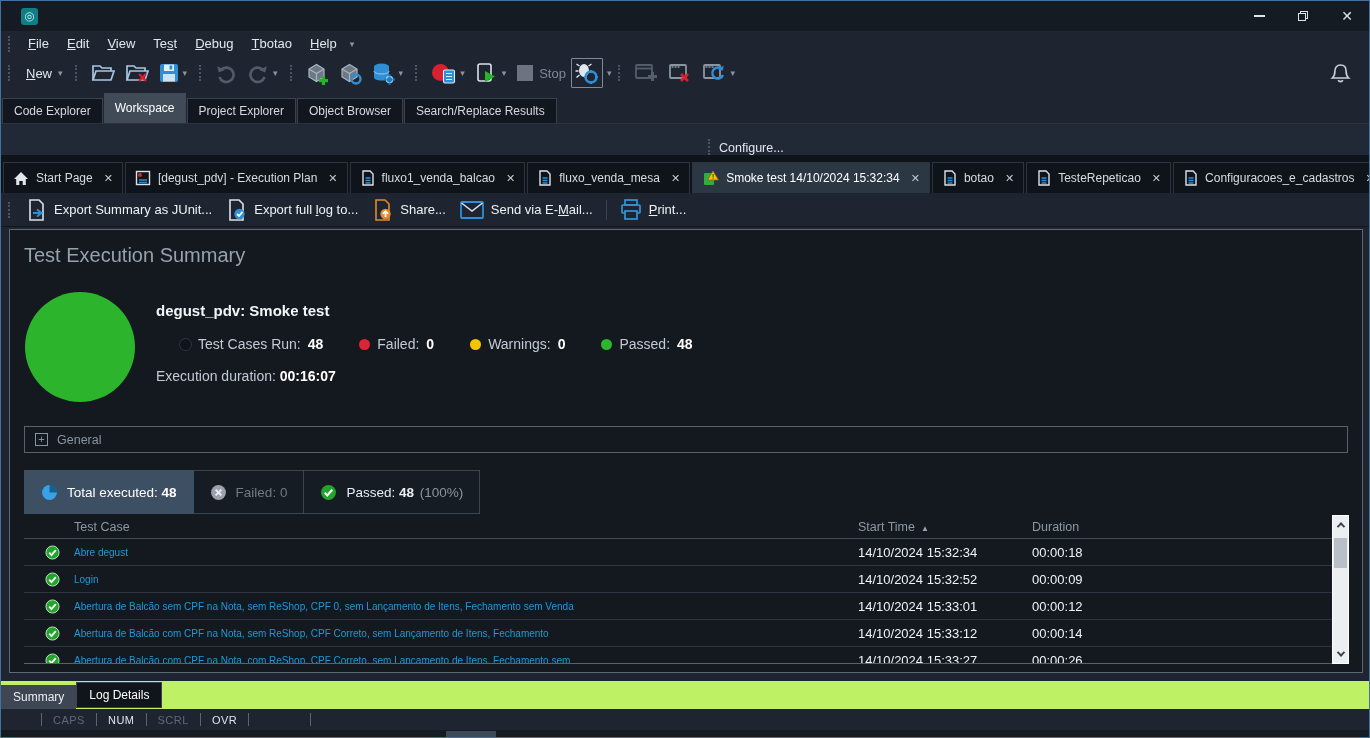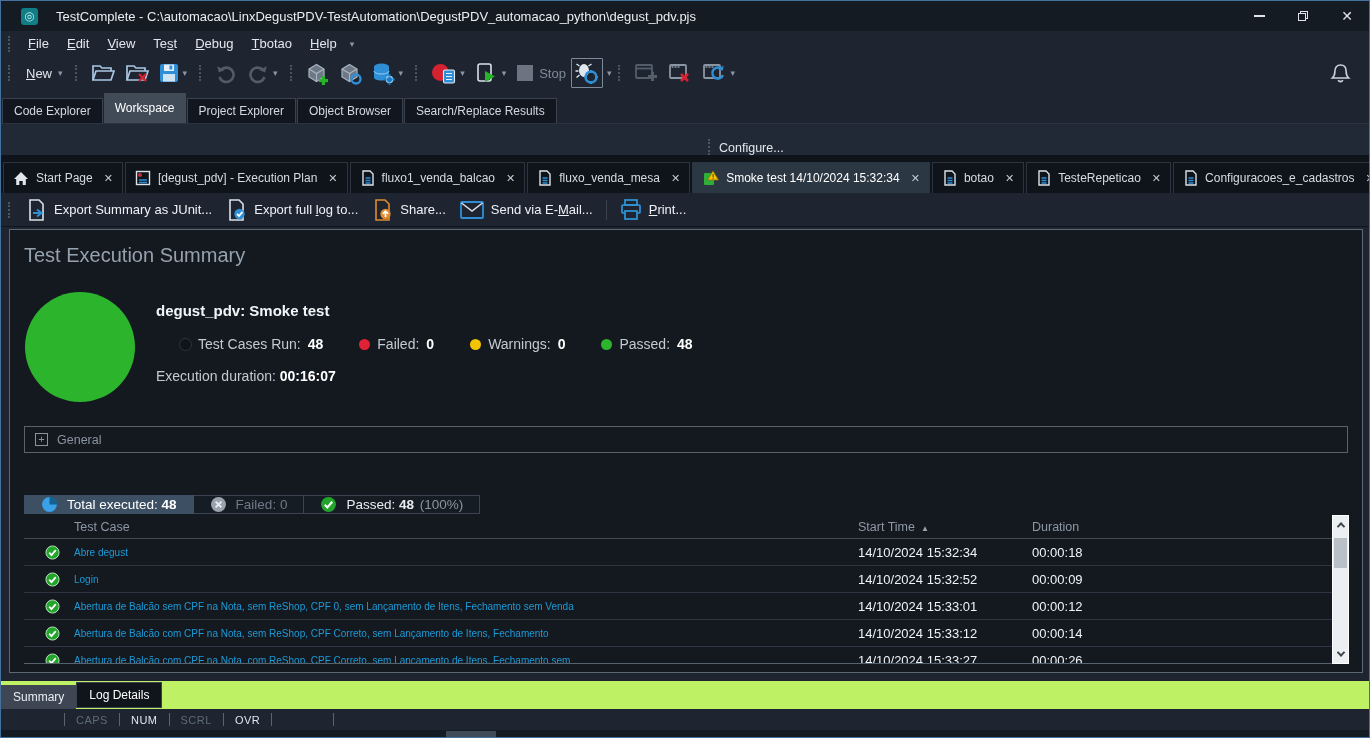--- a/index.html
+++ b/index.html
@@ -71,21 +71,21 @@
   .dot-red{background:#e02236;}
   .dot-yellow{background:#f2c500;}
   .dot-green{background:#2db52d;}
   .sum-duration{color:#c2cad3;font-size:14px;}
   .sum-duration b{color:#fff;}
   .general-box{position:absolute;left:14px;right:14px;top:196px;height:27px;border:1px solid #57626f;
     display:flex;align-items:center;gap:9px;padding:0 10px;color:#8a94a0;font-size:12.5px;}
   .plusbox{width:13px;height:13px;border:1px solid #8a94a0;display:flex;align-items:center;justify-content:center;
     font-size:11px;line-height:1;color:#8a94a0;}
   
-  .filtertabs{position:absolute;left:14px;top:240px;height:44px;display:flex;align-items:flex-end;}
+  .filtertabs{position:absolute;left:14px;top:240px;height:44px;display:flex;}
   .ftab{display:flex;align-items:center;gap:9px;padding:0 16px;font-size:13.5px;
     background:#161c24;border:1px solid #3a434f;border-left:none;color:#6f7a87;}
   .ftab:first-child{border-left:1px solid #3a434f;}
   .ftab.active{background:#3d4f63;border-color:#3d4f63;color:#fff;}
   .ftab.lit{color:#e9edf2;}
   .ftab b{font-weight:bold;}
   .ftab .pct{color:#8a94a0;margin-left:2px;}
   
   .logtable{position:absolute;left:14px;top:285px;width:1310px;height:149px;overflow:hidden;
     border-bottom:1px solid #57626f;}
@@ -101,37 +101,36 @@
   .chev{width:6px;height:6px;border-left:2px solid #3c434d;border-top:2px solid #3c434d;}
   .chev.up{transform:rotate(45deg) translate(1px,1px);}
   .chev.down{transform:rotate(225deg) translate(1px,1px);}
   .vthumb{position:absolute;left:1px;top:22px;width:13px;height:30px;background:#b9bfc7;}
   
   .bottomtabs{top:680px;height:28px;background:#bef264;display:flex;align-items:flex-start;}
   .btab{display:flex;align-items:center;padding:0 12px;font-size:12px;}
   .btab.active{height:24px;background:#3d4652;color:#e9edf2;margin-top:4px;}
   .btab.raised{height:26px;background:#10151c;border:1px solid #3a434f;color:#fff;margin-top:1px;}
   
-  .statusbar{top:708px;height:21px;background:#1e2531;display:flex;align-items:center;padding-left:29px;font-size:11px;margin-left:23px;}
+  .statusbar{top:708px;height:21px;background:#1e2531;display:flex;align-items:center;padding-left:29px;font-size:11px;}
   .sbar-sep{width:1px;height:13px;background:#5a6570;margin:0 11px;}
   .sbar-item{letter-spacing:0.5px;}
   .sbar-item.dim{color:#5f6a78;}
   .sbar-item.lit{color:#dfe5ec;font-weight:normal;}
   
   .bottomstrip{top:729px;height:9px;background:#151b23;}
   .hthumb{position:absolute;left:445px;top:1px;width:50px;height:6px;background:#3f4a58;}
 </style>
 </head>
 <body>
 
 <div id="window">
 
   <div class="band titlebar">
     <span class="appicon">◎</span>
-    <span class="title-text">TestComplete - C:\automacao\LinxDegustPDV-TestAutomation\DegustPDV_automacao_python\degust_pdv.pjs</span>
     <div class="wincontrols">
       <span class="winbtn">
           <span class="min-glyph"></span>
         </span>
       <span class="winbtn">
           <span class="restore-glyph">
             <span class="b b1"></span>
             <span class="b b2"></span>
           </span>
         </span>

